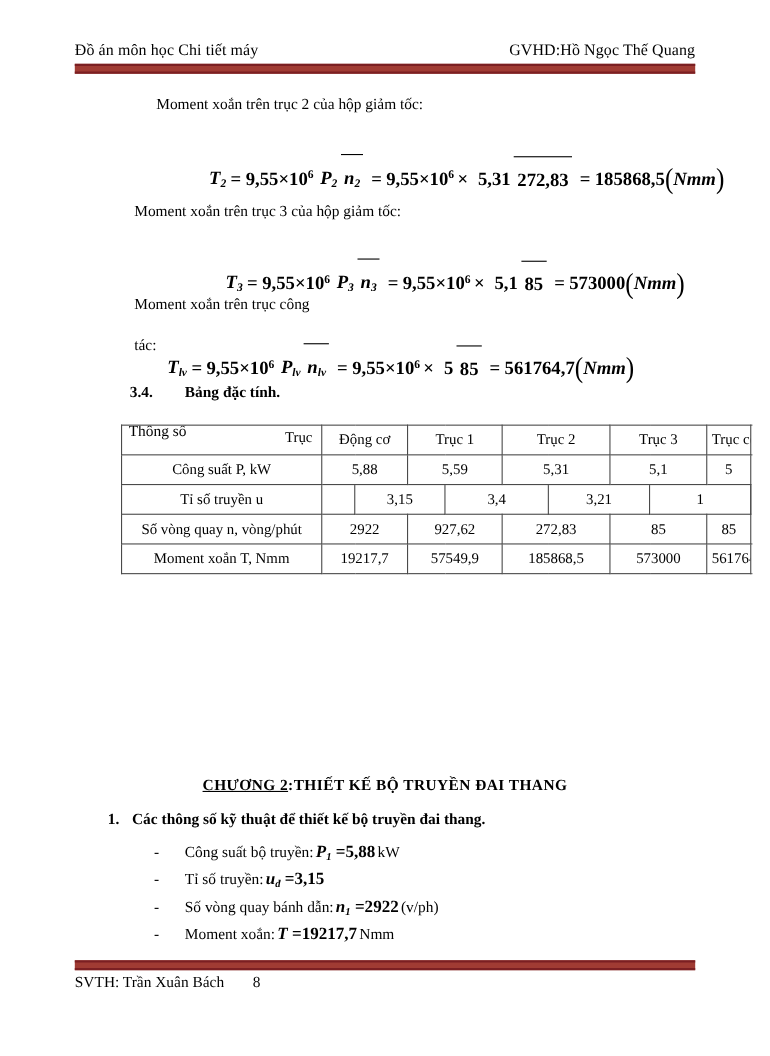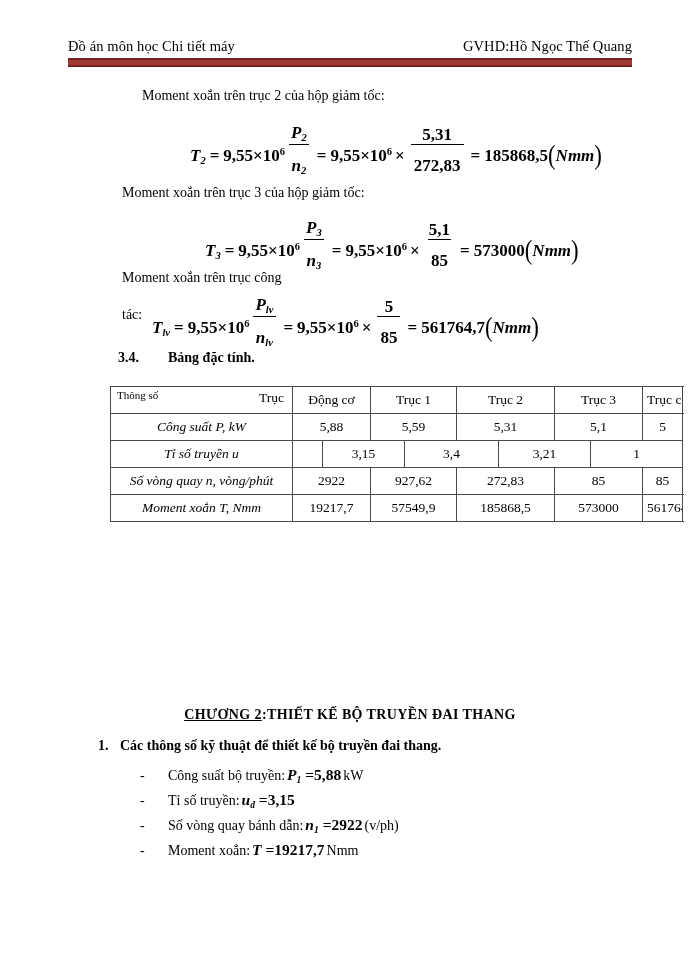--- a/index.html
+++ b/index.html
@@ -93,24 +93,24 @@
     font-style: italic;
     font-weight: bold;
   }
   sup {
     font-size: 0.62em;
     vertical-align: 0.55em;
     font-weight: bold;
   }
   .frac {
     display: inline-flex;
-    flex-direction: column;
+    flex-direction: row;
     align-items: center;
     vertical-align: middle;
-    margin: 0 3px;
+    margin: 16px 3px;
     line-height: 1.02;
   }
   .frac .num { padding: 0 3px; }
   .frac .den { padding: 12px 3px; border-top: 1.6px solid #000; }
   .paren-big {
     font-size: 1.35em;
     font-weight: normal;
     display: inline-block;
     transform: scaleY(1.15);
   }
@@ -151,21 +151,20 @@
     padding: 2px 4px;
     height: 22px;
     vertical-align: middle;
     text-align: center;
     white-space: nowrap;
     overflow: hidden;
   }
   td.lbl {
     text-align: left;
     padding-left: 6px;
-    font-style: italic;
   }
 
   
   td.hdr-split {
     position: relative;
     height: 56px;
     padding: 0;
     text-align: left;
     vertical-align: top;
   }
@@ -173,21 +172,21 @@
     position: absolute;
     right: 8px;
     top: 3px;
     font-size: 13.5px;
     margin-left: 40px;
   }
   .hdr-thongso {
     position: absolute;
     left: 6px;
     bottom: 12px;
-    font-size: 11px;
+    font-size: 14px;
   }
 
   
   .chapter {
     position: absolute;
     left: 0;
     top: 707px;
     width: 700px;
     text-align: center;
     font-size: 14px;
@@ -448,14 +447,20 @@
       <span>Moment xoắn:</span>
       <span class="mathbit">
         <span class="var">T</span><sub></sub>
         <span>=</span><span>19217,7</span>
       </span>
       <span class="plain">Nmm</span>
     </div>
 
   </div>
 
+  <div class="footer">
+    <div class="rule-double"></div>
+    <div class="footer-text">
+      <span>SVTH: Trần Xuân Bách</span><span class="footer-page">8</span>
+    </div>
+  </div>
 
 </div>
 
 </body></html>

